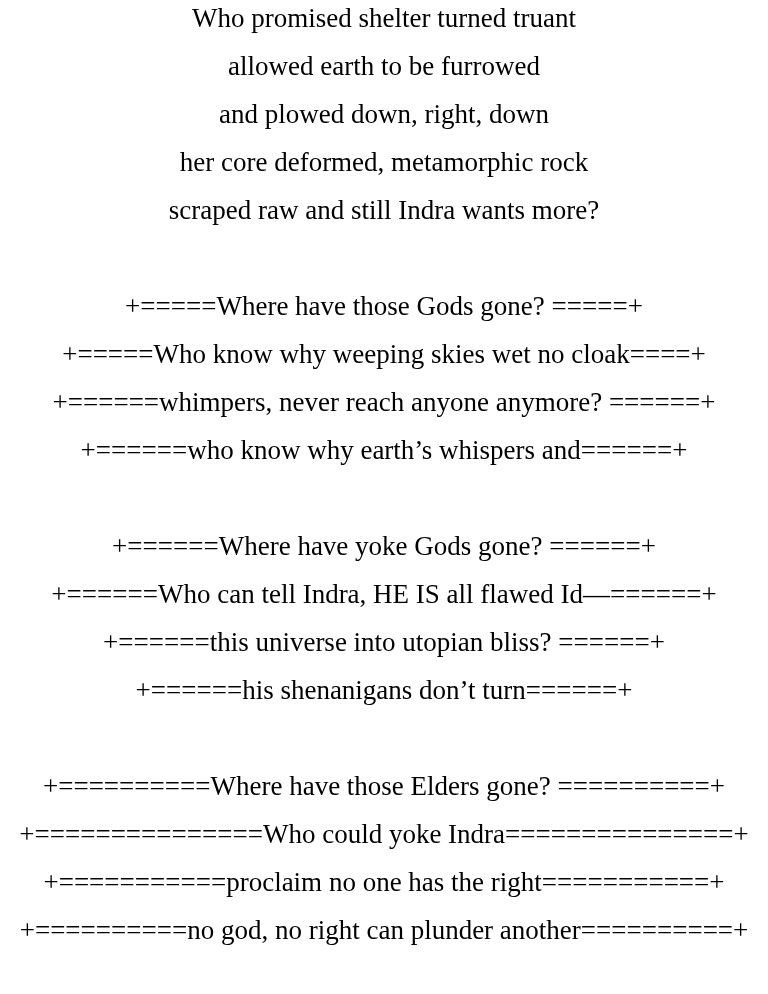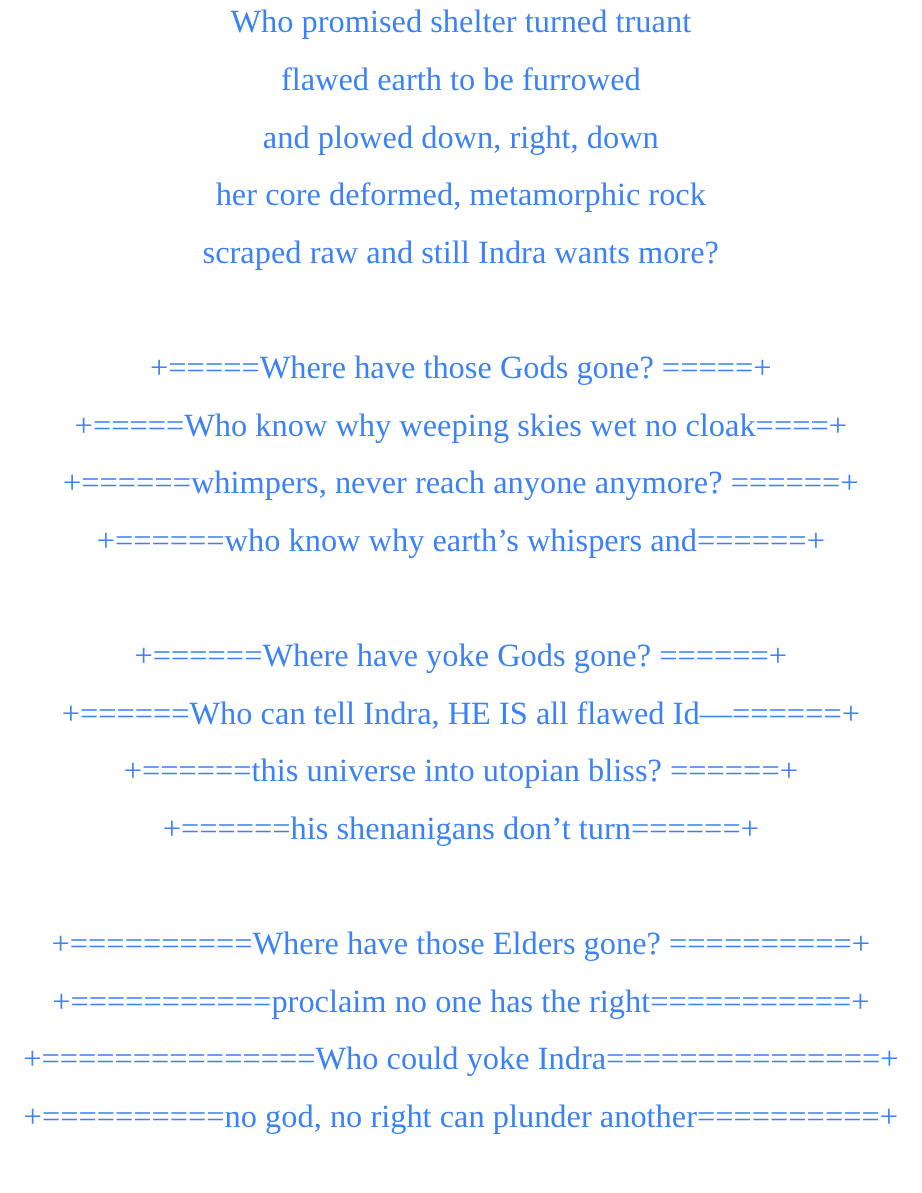--- a/index.html
+++ b/index.html
@@ -7,21 +7,21 @@
     padding: 0;
     background: #ffffff;
   }
   .page {
     position: relative;
     width: 768px;
     height: 994px;
     background: #ffffff;
     overflow: hidden;
     font-family: "Liberation Serif", "DejaVu Serif", serif;
-    color: #3b82f6;
+    color: #000000;
   }
   .poem {
     margin-top: -6px;
     text-align: center;
     font-size: 27px;
     line-height: 48px;
     white-space: nowrap;
   }
   .stanza {
     margin: 0 0 48px 0; 
@@ -36,21 +36,21 @@
   }
 </style>
 </head>
 <body>
 
 <div class="page">
   <div class="poem">
 
     <div class="stanza">
       <p class="line">Who promised shelter turned truant</p>
-      <p class="line">flawed earth to be furrowed</p>
+      <p class="line">allowed earth to be furrowed</p>
       <p class="line">and plowed down, right, down</p>
       <p class="line">her core deformed, metamorphic rock</p>
       <p class="line">scraped raw and still Indra wants more?</p>
     </div>
 
     <div class="stanza">
       <p class="line">+=====Where have those Gods gone? =====+</p>
       <p class="line">+=====Who know why weeping skies wet no cloak====+</p>
       <p class="line">+======whimpers, never reach anyone anymore? ======+</p>
       <p class="line">+======who know why earth’s whispers and======+</p>
@@ -58,19 +58,19 @@
 
     <div class="stanza">
       <p class="line">+======Where have yoke Gods gone? ======+</p>
       <p class="line">+======Who can tell Indra, HE IS all flawed Id—======+</p>
       <p class="line">+======this universe into utopian bliss? ======+</p>
       <p class="line">+======his shenanigans don’t turn======+</p>
     </div>
 
     <div class="stanza">
       <p class="line">+==========Where have those Elders gone? ==========+</p>
+      <p class="line">+===============Who could yoke Indra===============+</p>
       <p class="line">+===========proclaim no one has the right===========+</p>
-      <p class="line">+===============Who could yoke Indra===============+</p>
       <p class="line">+==========no god, no right can plunder another==========+</p>
     </div>
 
   </div>
 </div>
 
 </body></html>

